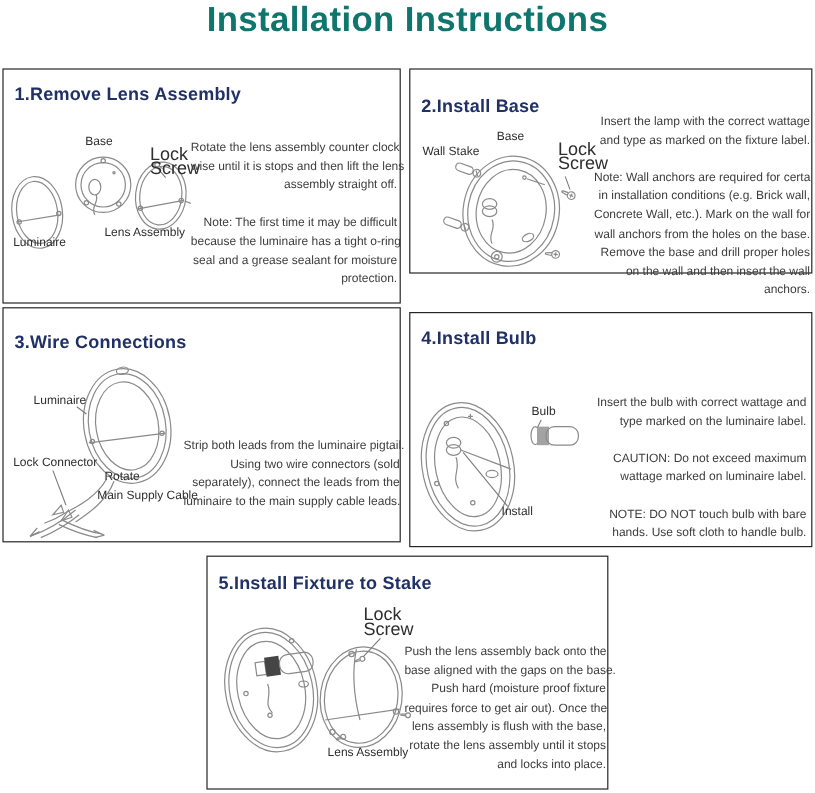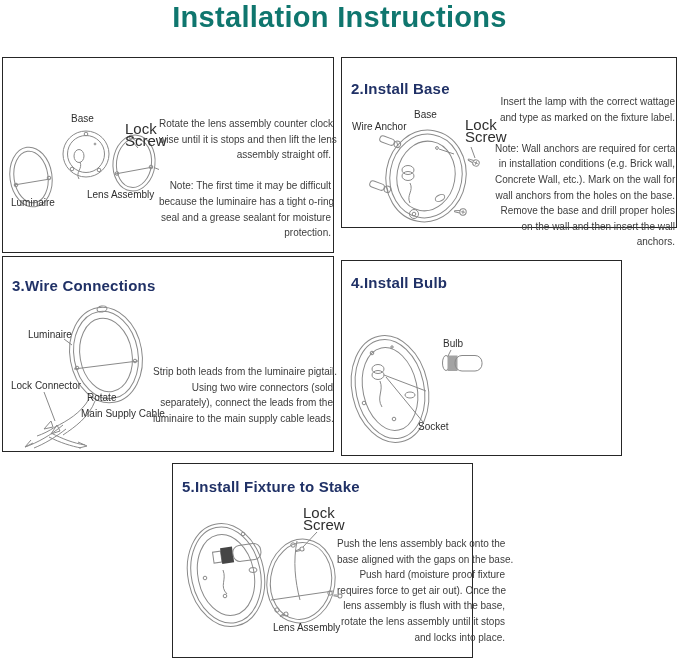--- a/index.html
+++ b/index.html
@@ -18,20 +18,21 @@
   svg { overflow:visible; }
 </style>
 </head>
 <body>
 
 <div class="canvas">
 
   <h1 class="title">Installation Instructions</h1>
 
   <section class="panel" style="left:2px;top:57px;width:332px;height:196px">
+    <h2 class="heading" style="top:12px">1.Remove Lens Assembly</h2>
     <div class="diagram" style="left:6px;top:43px;width:152px;height:150px">
       <svg width="152" height="150" viewBox="0 0 152 150">
         <g stroke="#8a8a8a" fill="none" stroke-width="1">
           <g transform="rotate(-8 22 76)">
             <ellipse cx="22" cy="76" rx="21" ry="30"></ellipse>
             <ellipse cx="22" cy="76" rx="17" ry="26"></ellipse>
           </g>
           <line x1="5" y1="84" x2="41" y2="78"></line>
           <circle cx="7" cy="84" r="1.8"></circle>
             <circle cx="40" cy="77" r="1.8"></circle>
@@ -113,21 +114,21 @@
               <line x1="-1.8" y1="0" x2="1.8" y2="0"></line>
               <line x1="0" y1="-1.8" x2="0" y2="1.8"></line>
             <line x1="3.2" y1="-1.2" x2="8.5" y2="-0.6"></line>
               <line x1="3.2" y1="1.2" x2="8.5" y2="0.6"></line>
             <line x1="8.5" y1="-0.6" x2="8.5" y2="0.6"></line>
           </g>
         </g>
         <line x1="121" y1="46" x2="125" y2="57" stroke="#7a7a7a" stroke-width="0.9"></line>
       </svg>
       <span class="dlabel" style="left:64px;top:8px">Base</span>
-      <span class="dlabel" style="left:2px;top:20px">Wire Anchor</span>
+      <span class="dlabel" style="left:2px;top:20px">Wall Stake</span>
       <span class="dlabel sm" style="left:115px;top:18px">Lock
 Screw</span>
     </div>
     <div class="body-text" style="left:153px;top:36px;width:180px">Insert the lamp with the correct wattage
 and type as marked on the fixture label.
 
 Note: Wall anchors are required for certa
 in installation conditions (e.g. Brick wall,
 Concrete Wall, etc.). Mark on the wall for
 wall anchors from the holes on the base.
@@ -169,21 +170,21 @@
       <span class="dlabel" style="left:0px;top:83px">Lock Connector</span>
       <span class="dlabel" style="left:76px;top:95px">Rotate</span>
       <span class="dlabel" style="left:70px;top:111px">Main Supply Cable</span>
     </div>
     <div class="body-text" style="left:150px;top:107px;width:180px">Strip both leads from the luminaire pigtail.
 Using two wire connectors (sold
 separately), connect the leads from the
 luminaire to the main supply cable leads.</div>
   </section>
 
-  <section class="panel" style="left:341px;top:260px;width:281px;height:196px">
+  <section class="panel" style="left:341px;top:260px;width:336px;height:196px">
     <h2 class="heading" style="top:13px">4.Install Bulb</h2>
     <div class="diagram" style="left:8px;top:40px;width:160px;height:152px">
       <svg width="160" height="152" viewBox="0 0 160 152">
         <g stroke="#8a8a8a" fill="none" stroke-width="1">
           <g transform="rotate(-12 40 88)">
             <ellipse cx="40" cy="88" rx="38" ry="54"></ellipse>
             <ellipse cx="40" cy="88" rx="34" ry="50"></ellipse>
             <ellipse cx="40" cy="88" rx="27" ry="42"></ellipse>
           </g>
           <ellipse cx="28" cy="68" rx="6" ry="4.5"></ellipse>
@@ -196,25 +197,33 @@
           <path d="M40,46 h4 M42,44 v4"></path>
           <line x1="34" y1="74" x2="76" y2="90"></line>
           <ellipse cx="96" cy="62" rx="3.5" ry="7.5"></ellipse>
           <rect x="97.5" y="54.5" width="10" height="15.5" fill="#a3a3a3" stroke="none"></rect>
           <rect x="105" y="54.5" width="27" height="15.5" rx="7"></rect>
         </g>
         <line x1="101" y1="49" x2="98" y2="55" stroke="#7a7a7a" stroke-width="0.9"></line>
         <line x1="73" y1="121" x2="36" y2="76" stroke="#7a7a7a" stroke-width="0.9"></line>
       </svg>
       <span class="dlabel" style="left:93px;top:37px">Bulb</span>
-      <span class="dlabel" style="left:68px;top:120px">Socket</span>
-    </div>
-  </section>
-
-  <section class="panel" style="left:172px;top:463px;width:301px;height:195px">
+      <span class="dlabel" style="left:68px;top:120px">Install</span>
+    </div>
+    <div class="body-text" style="left:144px;top:67px;width:186px">Insert the bulb with correct wattage and
+type marked on the luminaire label.
+
+CAUTION: Do not exceed maximum
+wattage marked on luminaire label.
+
+NOTE: DO NOT touch bulb with bare
+hands. Use soft cloth to handle bulb.</div>
+  </section>
+
+  <section class="panel" style="left:172px;top:463px;width:335px;height:195px">
     <h2 class="heading" style="top:14px">5.Install Fixture to Stake</h2>
     <div class="diagram" style="left:8px;top:42px;width:172px;height:150px">
       <svg width="172" height="150" viewBox="0 0 172 150">
         <g stroke="#8a8a8a" fill="none" stroke-width="1">
           <g transform="rotate(-12 45 69)">
             <ellipse cx="45" cy="69" rx="38" ry="52"></ellipse>
             <ellipse cx="45" cy="69" rx="34.5" ry="48.5"></ellipse>
             <ellipse cx="45" cy="69" rx="28" ry="41"></ellipse>
           </g>
           <g transform="rotate(-8 55 48)">

